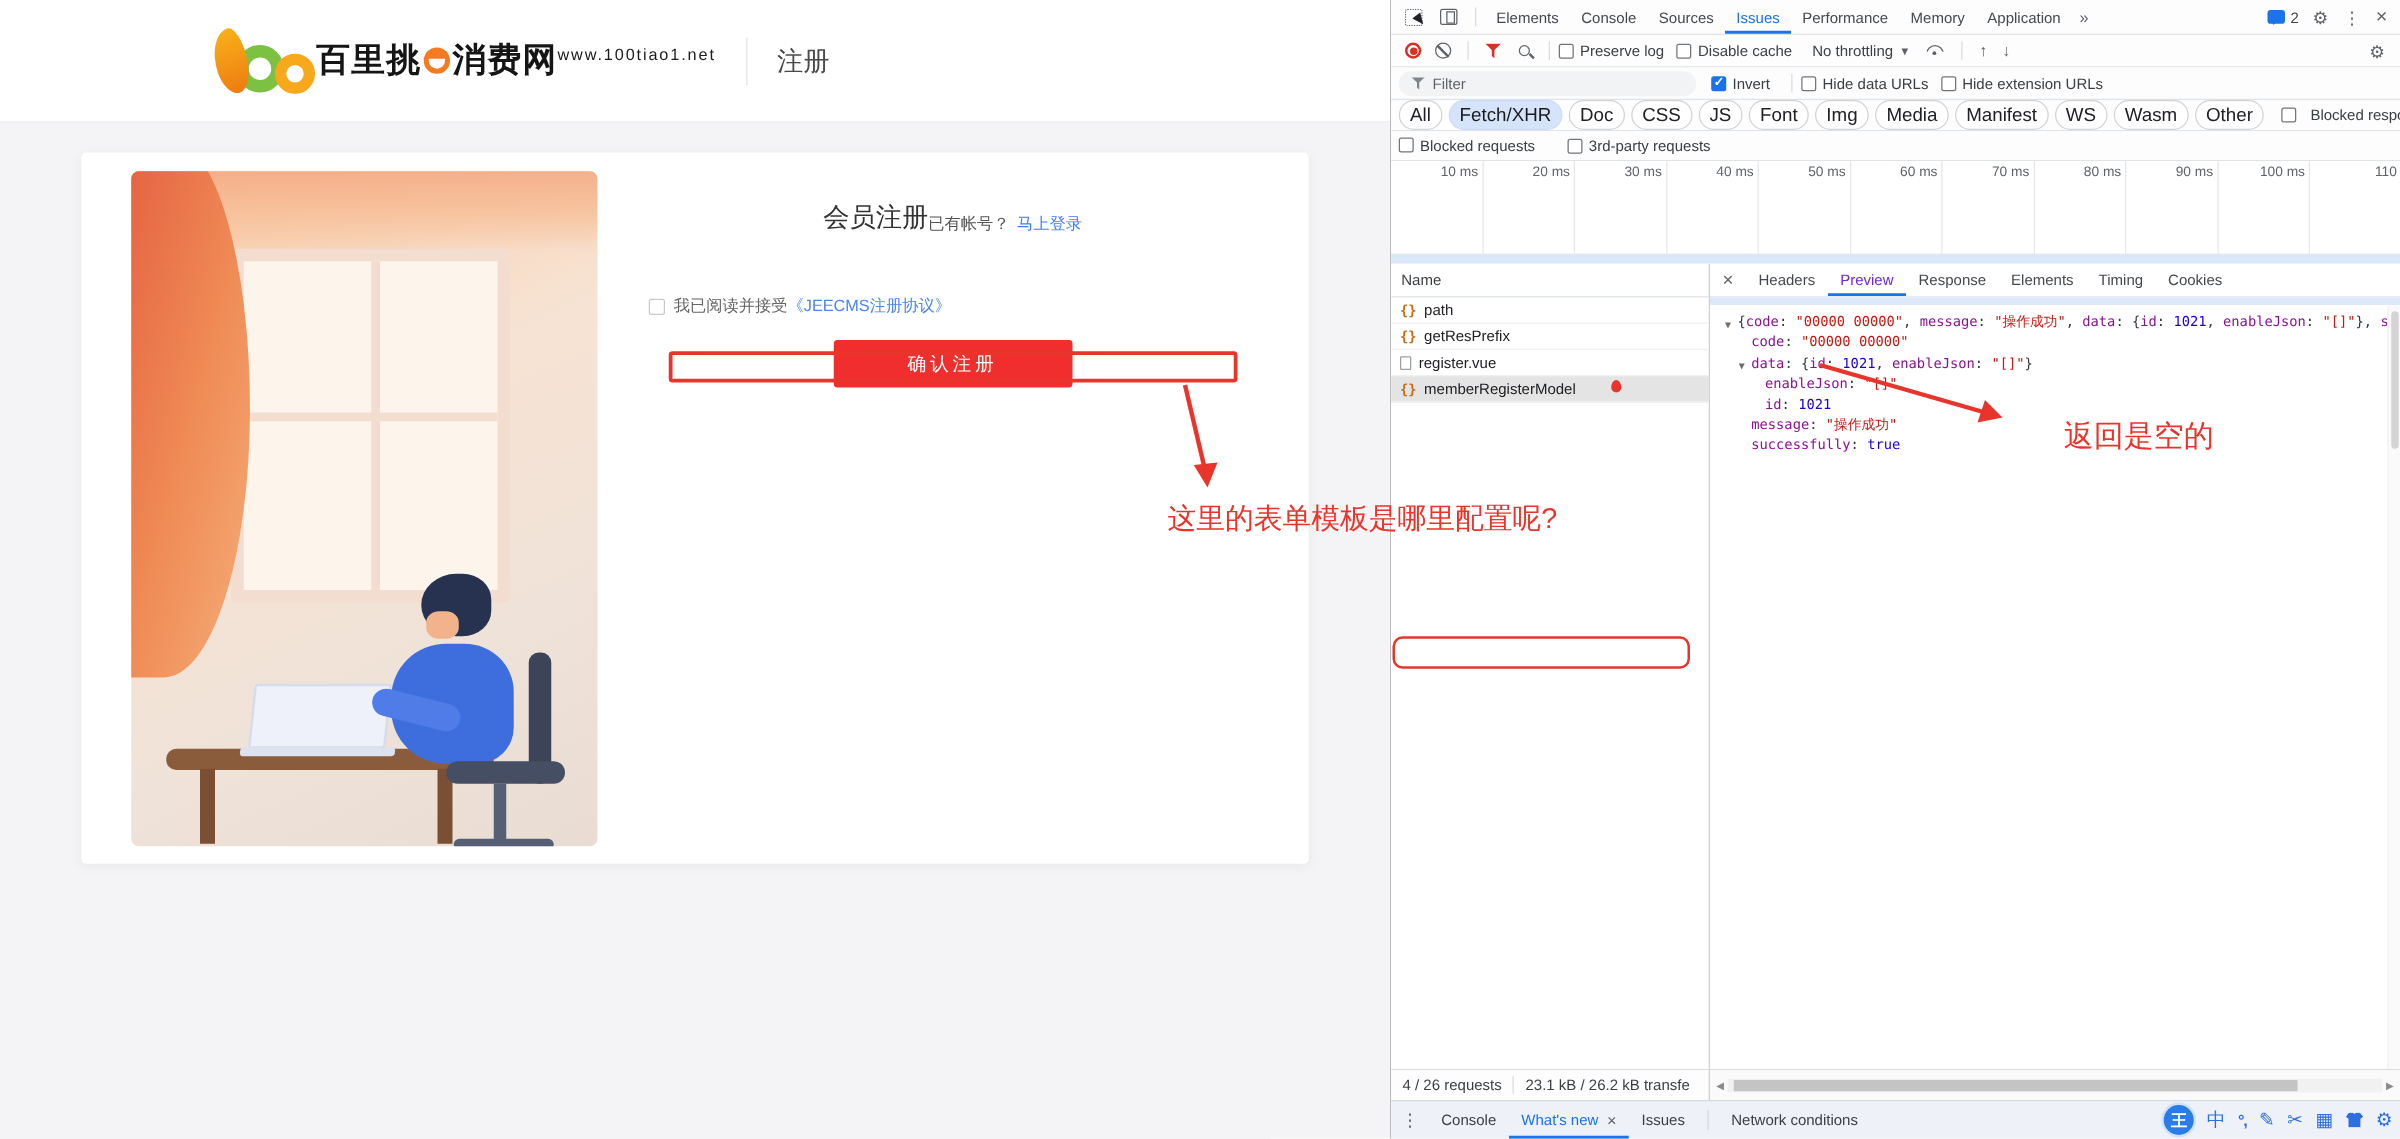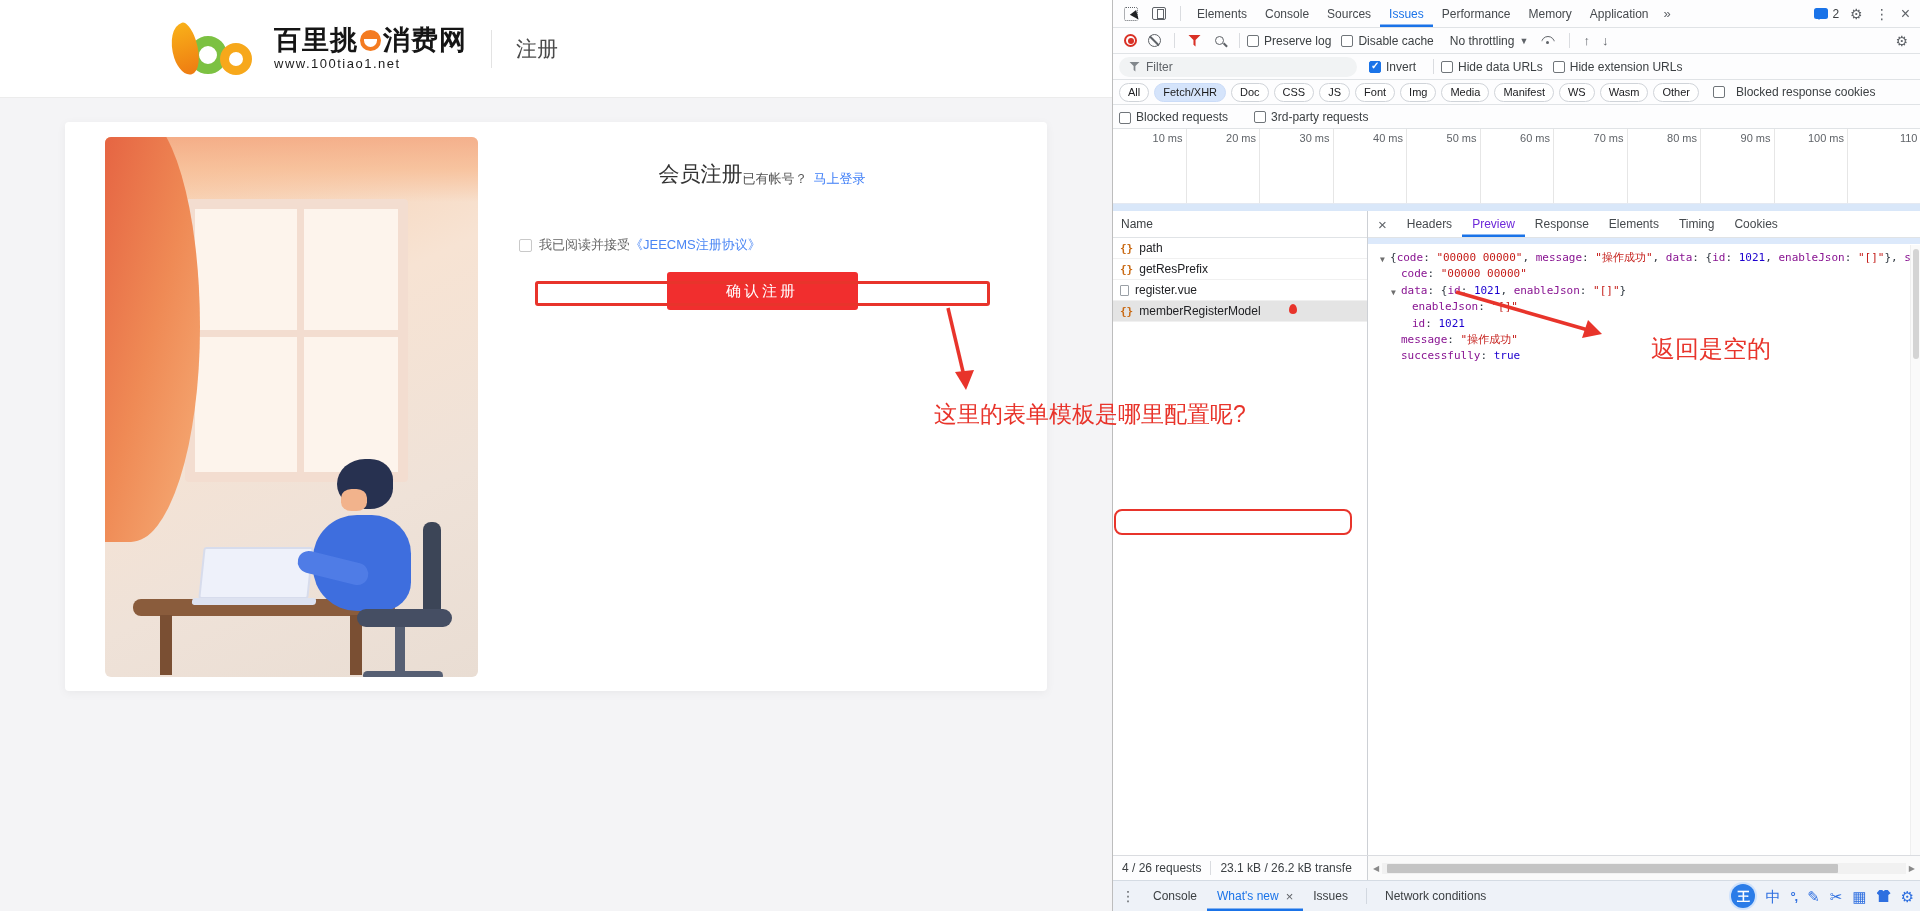--- a/index.html
+++ b/index.html
@@ -7,21 +7,21 @@
   body{position:relative;font-family:"Liberation Sans",sans-serif;background:#fff;color:#202124}
 
   
   #page{position:absolute;left:0;top:0;width:1112px;height:911px;background:#f4f4f6}
   .site-header{height:98px;background:#fff;border-bottom:1px solid #ececec;display:flex;align-items:center;padding-left:172px}
   .logo{display:flex;align-items:center}
   .lg-swoosh{width:26px;height:52px;background:linear-gradient(180deg,#f9b019,#ee7c12);border-radius:70% 30% 55% 45%/60% 40% 60% 40%;transform:rotate(-18deg)}
   .lg-ring{border-radius:50%;background:transparent}
   .lg-ring.g{width:38px;height:38px;border:10px solid #7cc142;margin-left:-9px;margin-top:12px}
   .lg-ring.o{width:32px;height:32px;border:9px solid #f7a81b;margin-left:-7px;margin-top:20px}
-  .lg-text{margin-left:22px;display:flex;flex-direction:column;line-height:1.05}
+  .lg-text{margin-left:1px;display:flex;flex-direction:row;line-height:1.05}
   .lg-cn{display:flex;align-items:center;font-weight:bold;font-size:27px;color:#151515;letter-spacing:1px}
   .lg-smile{width:21px;height:21px;background:#f47b20;border-radius:50%;position:relative;margin:0 2px}
   .lg-smile::after{content:"";position:absolute;left:4px;top:9px;width:13px;height:8px;background:#fff;border-radius:0 0 11px 11px}
   .lg-url{font-size:13px;font-weight:normal;color:#1b1b1b;letter-spacing:1.5px;margin-top:3px}
   .hdr-divider{width:1px;height:38px;background:#e3e3e3;margin:0 24px}
   .hdr-reg{font-size:21px;color:#4a4a4a}
 
   .card{position:absolute;left:65px;top:122px;width:982px;height:569px;background:#fff;border-radius:4px;box-shadow:0 2px 10px rgba(0,0,0,.05)}
 
   
@@ -98,21 +98,21 @@
   .cb{width:12px;height:12px;border:1.4px solid #70757a;border-radius:2px;background:#fff;flex:none;position:relative;cursor:pointer}
   .cb.on{background:#1a73e8;border-color:#1a73e8}
   .cb.on::after{content:"✓";position:absolute;left:1px;top:-2px;color:#fff;font-size:10px;font-weight:bold}
   .cb-lab{margin:0 10px 0 5px;white-space:nowrap;cursor:default}
   .throttle{display:flex;align-items:center;gap:5px;margin:0 6px;cursor:pointer;white-space:nowrap}
   .caret{font-size:9px;color:#5f6368}
   .flt-pill{display:flex;align-items:center;background:#f1f3f4;border-radius:13px;height:20px;width:238px;padding:0 8px;margin-right:12px}
   .flt-input{border:none;background:transparent;outline:none;font-size:12px;color:#202124;width:100%;font-family:inherit}
   .flt-input::placeholder{color:#5f6368}
   .chips{display:flex;align-items:center;gap:5px}
-  .chip{border:1px solid #d0d4d9;border-radius:12px;padding:2.5px 8px;font-size:11px;color:#202124;background:#fff;cursor:pointer;white-space:nowrap}
+  .chip{border:1px solid #d0d4d9;border-radius:12px;padding:2.5px 8px;font-size:15px;color:#202124;background:#fff;cursor:pointer;white-space:nowrap}
   .chip.sel{background:#d5e4fb;border-color:#cbdcf8;color:#1b1b1b}
 
   .dt-timeline{height:74px;display:flex;overflow:hidden;background:#fff}
   .tl-cell{width:73.5px;flex:none;border-right:1px solid #e6e6e6;font-size:11px;color:#5f6368;text-align:right;padding:3px 3px 0 0;white-space:nowrap}
   .dt-overview{height:8px;background:#d9e7f9;border-top:1px solid #e4e9f2}
 
   .dt-main{display:flex;height:644px;position:relative}
   .dt-list{width:255px;flex:none;border-right:1px solid #cdd0d5;display:flex;flex-direction:column;background:#fff}
   .list-head{height:27px;line-height:27px;padding-left:8px;border-bottom:1px solid #e0e3e6;color:#3c4043}
   .req-row{height:21px;display:flex;align-items:center;gap:6px;padding-left:7px;border-bottom:1px solid #f0f0f0;cursor:pointer;color:#202124}
@@ -301,21 +301,21 @@
         <span class="chip">Manifest</span>
         <span class="chip">WS</span>
         <span class="chip">Wasm</span>
         <span class="chip">Other</span>
       </span>
     <span class="cb" style="margin-left:8px"></span>
     <span class="cb-lab">Blocked response cookies</span>
   </div>
 
   <div class="dt-row r5">
-    <span style="display:flex;align-items:flex-end">
+    <span style="display:flex;align-items:flex-start">
       <span class="cb"></span>
       <span class="cb-lab">Blocked requests</span>
     </span>
     <span style="display:flex;align-items:center">
       <span class="cb"></span>
       <span class="cb-lab">3rd-party requests</span>
     </span>
   </div>
 
   <div class="dt-timeline">

